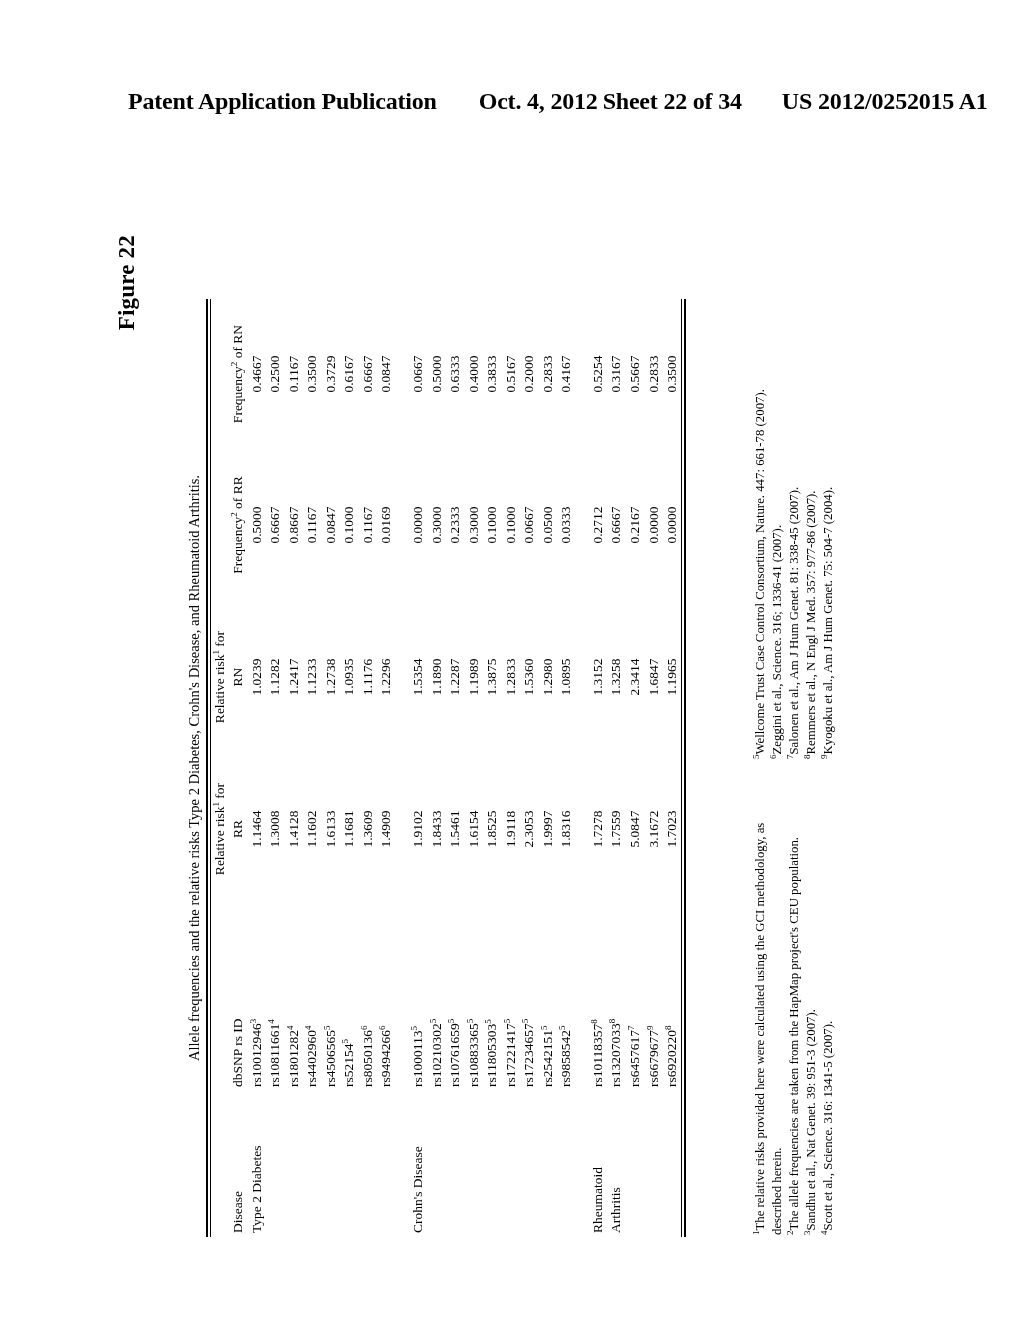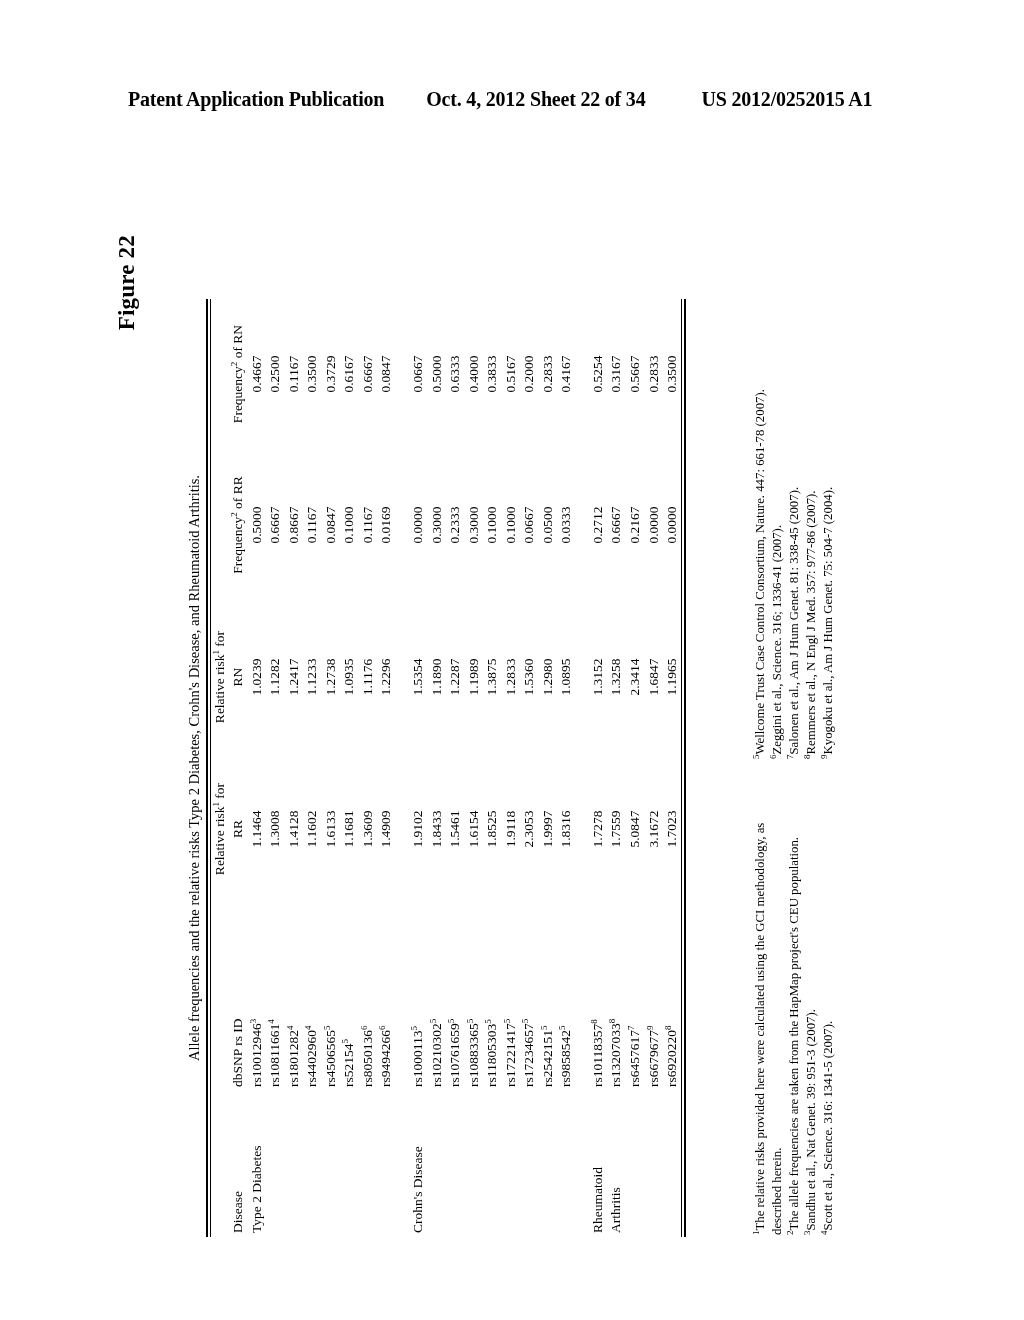--- a/index.html
+++ b/index.html
@@ -19,28 +19,28 @@
 
   
   .page-header {
     position: absolute;
     top: 88px;
     left: 128px;
     width: 768px;
     display: flex;
     align-items: baseline;
     font-weight: bold;
-    font-size: 20px;
+    font-size: 24px;
     letter-spacing: -0.2px;
     white-space: nowrap;
   }
   .ph-pub   { flex: 0 0 auto; }
   .ph-date  { flex: 0 0 auto; margin-left: 42px; font-family: Liberation Serif, serif; }
   .ph-sheet { flex: 0 0 auto; margin-left: 5px; }
-  .ph-num   { flex: 0 0 auto; margin-left: 56px; }
+  .ph-num   { flex: 0 0 auto; margin-left: 40px; }
 
   
   .figure-stage {
     position: absolute;
     left: 0;
     top: 0;
     width: 1024px;
     height: 1320px;
   }
   

